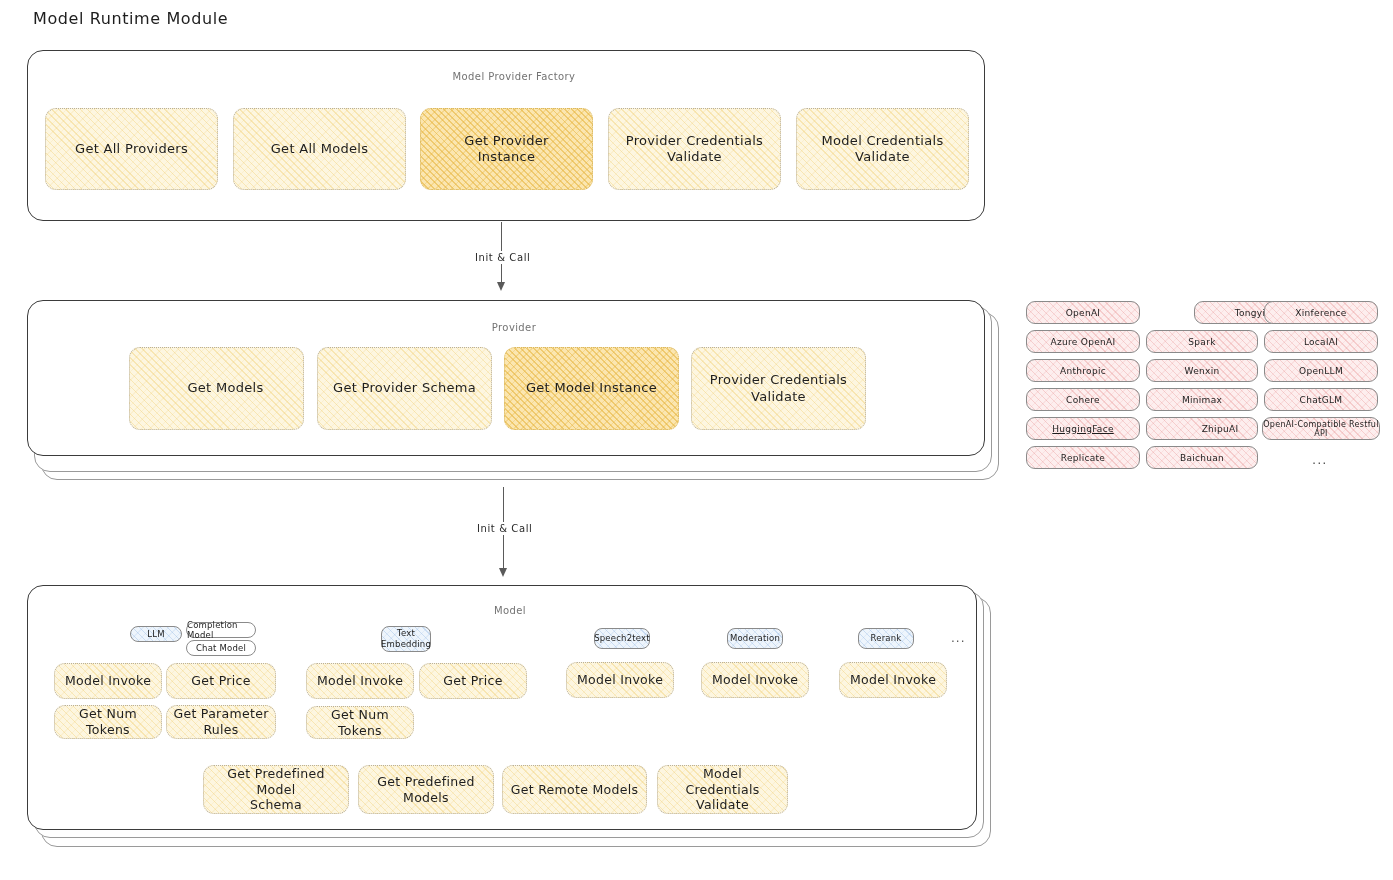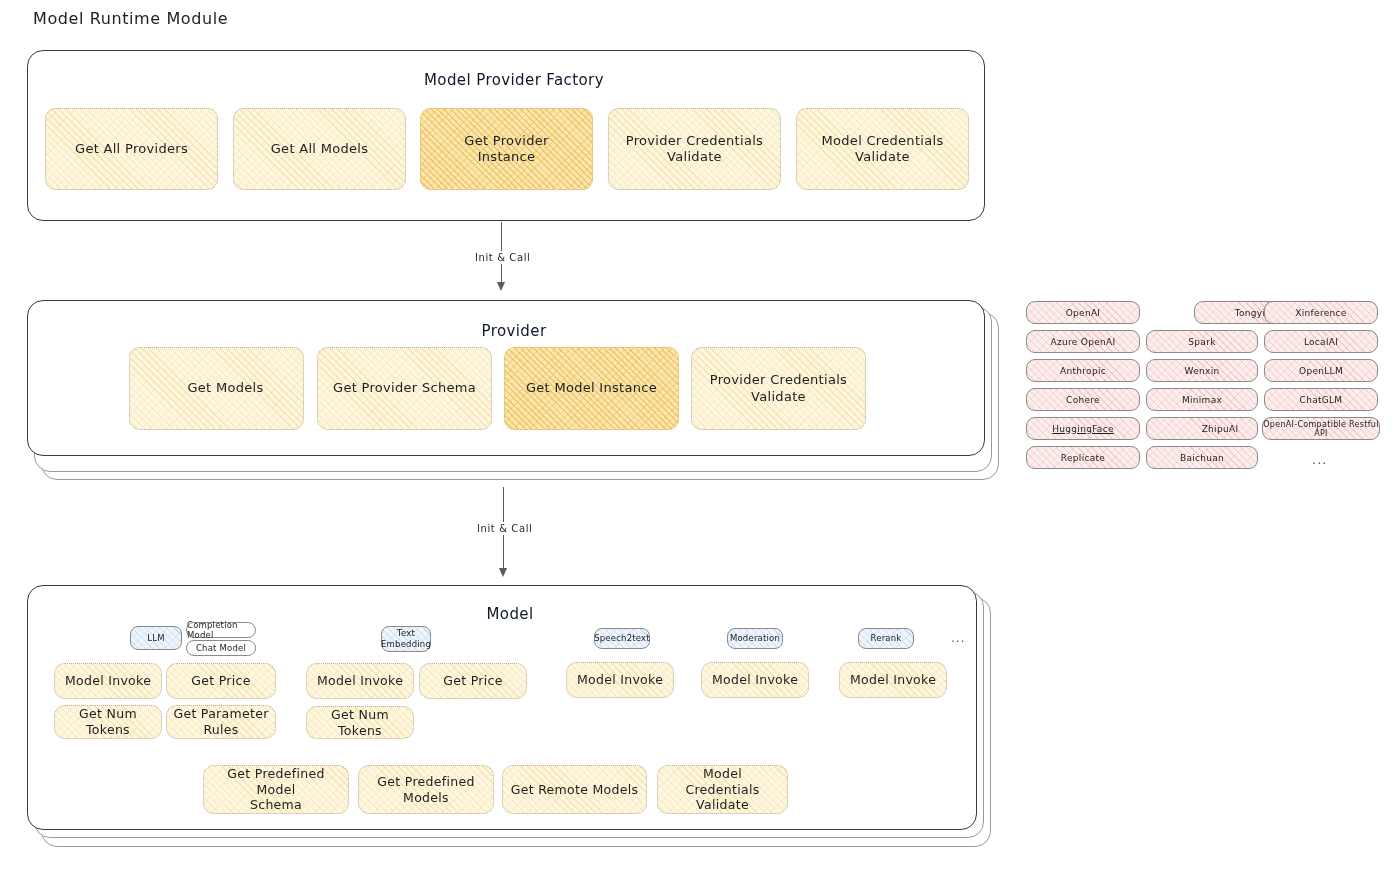--- a/index.html
+++ b/index.html
@@ -33,22 +33,22 @@
     background:#ffffff;
     border:1.2px solid #9a9a9a;
     border-radius:16px;
     box-sizing:border-box;
     z-index:0;
   }
   .section-title{
     position:absolute;
     left:16px;right:0;
     text-align:center;
-    font-size:15px;
-    color:#0f172a;
+    font-size:10px;
+    color:#737373;
     letter-spacing:.4px;
   }
 
   
   .fbox{
     position:absolute;
     box-sizing:border-box;
     border-radius:11px;
     border:1.3px dotted #b9b09a;
     display:flex;align-items:center;justify-content:center;
@@ -237,21 +237,21 @@
   <div class="arrow-line" style="left:503px;top:487px;height:83px;"></div>
   <div class="arrow-head" style="left:499px;top:568px;"></div>
   <div class="arrow-label" style="left:473px;top:522px;">Init &amp; Call</div>
 
   <div class="section-stack" style="left:41px;top:597px;width:950px;height:250px;"></div>
   <div class="section-stack" style="left:34px;top:591px;width:950px;height:247px;"></div>
   <div class="section" style="left:27px;top:585px;width:950px;height:245px;">
     <div class="section-title" style="top:19px;">Model</div>
   </div>
 
-  <div class="chip-blue" style="left:130px;top:626px;width:52px;height:24px;">
+  <div class="chip-blue" style="left:130px;top:626px;width:52px;height:16px;">
     <span style="white-space:pre-line;">LLM</span>
   </div>
   <div class="chip-plain" style="left:186px;top:622px;width:70px;height:16px;">
     <span>Completion Model</span>
   </div>
   <div class="chip-plain" style="left:186px;top:640px;width:70px;height:16px;">
     <span>Chat Model</span>
   </div>
 
   <div class="chip-blue" style="left:381px;top:626px;width:50px;height:26px;">

